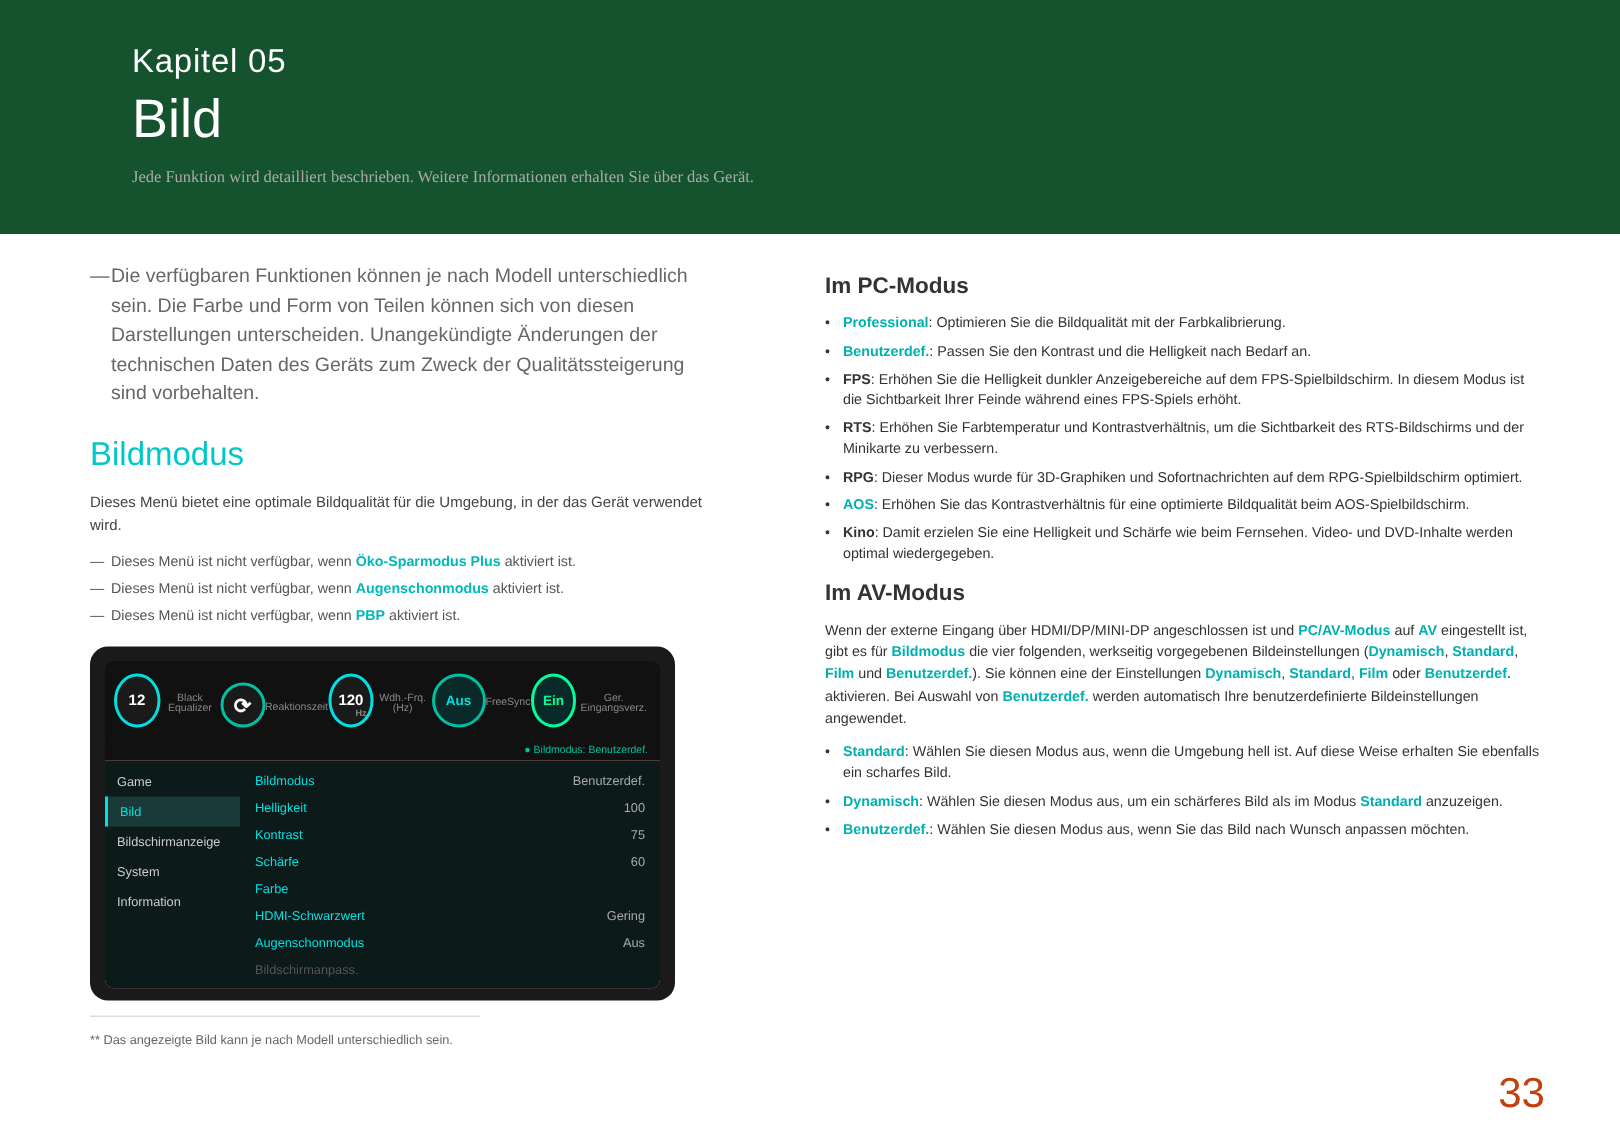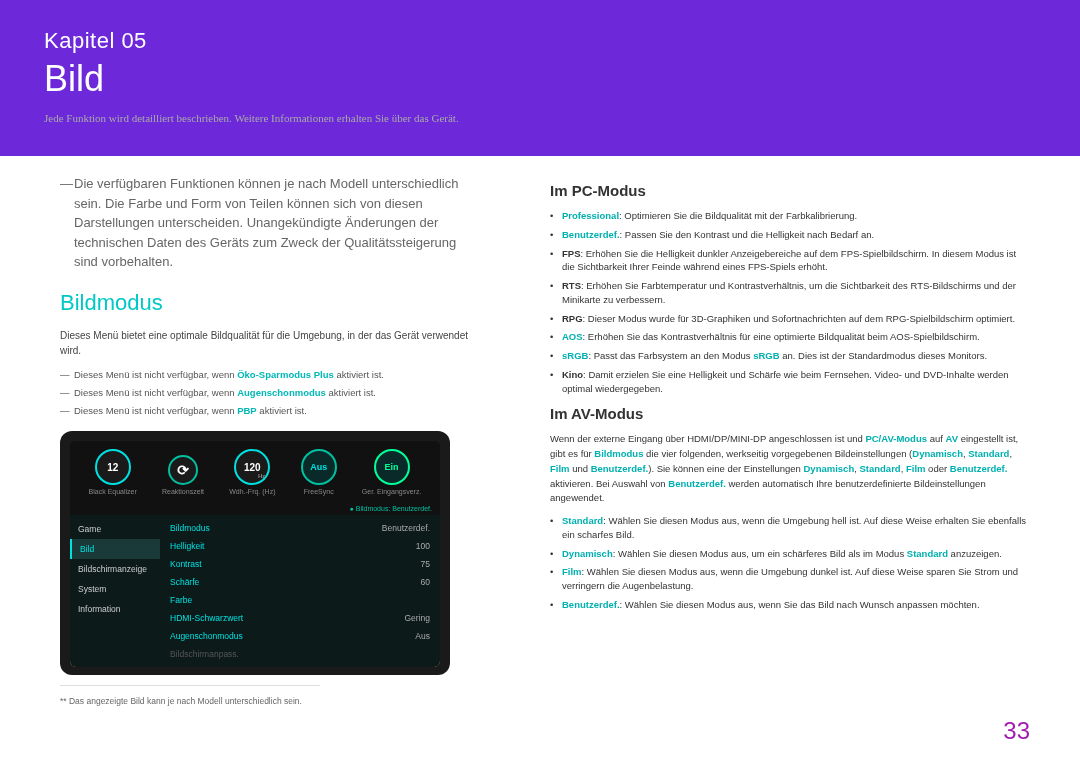--- a/index.html
+++ b/index.html
@@ -7,23 +7,23 @@
       width: 1080px;
       height: 763px;
       font-family: 'Segoe UI', Arial, sans-serif;
       background: #fff;
       overflow: hidden;
       position: relative;
     }
 
     
     .header {
-      background: #6d28d9;
+      background: #14532d;
       color: #fff;
-      padding: 28px 60px 32px 44px;
+      padding: 28px 60px 32px 88px;
       min-height: 130px;
     }
     .header-chapter {
       font-size: 22px;
       font-weight: 300;
       letter-spacing: 0.5px;
       margin-bottom: 4px;
     }
     .header-title {
       font-size: 36px;
@@ -119,21 +119,21 @@
     .gauge-row {
       display: flex;
       align-items: flex-end;
       justify-content: space-around;
       background: #111;
       padding: 8px 6px 4px 6px;
     }
 
     .gauge-item {
       display: flex;
-      flex-direction: column;
+      flex-direction: row;
       align-items: center;
       font-size: 7.5px;
     }
 
     .gauge-circle {
       width: 36px;
       height: 36px;
       border-radius: 50%;
       border: 2px solid #00e0e0;
       display: flex;
@@ -302,23 +302,23 @@
       line-height: 1.55;
       color: #333;
       margin-bottom: 8px;
     }
 
     
     .page-number {
       position: absolute;
       bottom: 18px;
       right: 50px;
-      font-size: 24px;
+      font-size: 28px;
       font-weight: 300;
-      color: #a21caf;
+      color: #c2410c;
     }
 
     
     .divider {
       border: none;
       border-top: 1px solid #ddd;
       margin: 10px 0;
       width: 260px;
     }
   </style>
@@ -457,44 +457,38 @@
       <li>
         <strong>RTS</strong>: Erhöhen Sie Farbtemperatur und Kontrastverhältnis, um die Sichtbarkeit des RTS-Bildschirms und der Minikarte zu verbessern.
       </li>
       <li>
         <strong>RPG</strong>: Dieser Modus wurde für 3D-Graphiken und Sofortnachrichten auf dem RPG-Spielbildschirm optimiert.
       </li>
       <li>
         <span class="term-cyan">AOS</span>: Erhöhen Sie das Kontrastverhältnis für eine optimierte Bildqualität beim AOS-Spielbildschirm.
       </li>
       <li>
-        <span class="term-cyan">sRGB</span>: Passt das Farbsystem an den Modus <span class="term-cyan">sRGB</span> an. Dies ist der Standardmodus dieses Monitors.
-      </li>
-      <li>
         <strong>Kino</strong>: Damit erzielen Sie eine Helligkeit und Schärfe wie beim Fernsehen. Video- und DVD-Inhalte werden optimal wiedergegeben.
       </li>
     </ul>
 
     <div class="right-section-title">Im AV-Modus</div>
 
     <div class="av-para">
       Wenn der externe Eingang über HDMI/DP/MINI-DP angeschlossen ist und <span class="term-cyan">PC/AV-Modus</span> auf <span class="term-cyan">AV</span> eingestellt ist, gibt es für <span class="term-cyan">Bildmodus</span> die vier folgenden, werkseitig vorgegebenen Bildeinstellungen (<span class="term-cyan">Dynamisch</span>, <span class="term-cyan">Standard</span>, <span class="term-cyan">Film</span> und <span class="term-cyan">Benutzerdef.</span>). Sie können eine der Einstellungen <span class="term-cyan">Dynamisch</span>, <span class="term-cyan">Standard</span>, <span class="term-cyan">Film</span> oder <span class="term-cyan">Benutzerdef.</span> aktivieren. Bei Auswahl von <span class="term-cyan">Benutzerdef.</span> werden automatisch Ihre benutzerdefinierte Bildeinstellungen angewendet.
     </div>
 
     <ul class="bullet-list">
       <li>
         <span class="term-cyan">Standard</span>: Wählen Sie diesen Modus aus, wenn die Umgebung hell ist. Auf diese Weise erhalten Sie ebenfalls ein scharfes Bild.
       </li>
       <li>
         <span class="term-cyan">Dynamisch</span>: Wählen Sie diesen Modus aus, um ein schärferes Bild als im Modus <span class="term-cyan">Standard</span> anzuzeigen.
       </li>
       <li>
-        <span class="term-cyan">Film</span>: Wählen Sie diesen Modus aus, wenn die Umgebung dunkel ist. Auf diese Weise sparen Sie Strom und verringern die Augenbelastung.
-      </li>
-      <li>
         <span class="term-cyan">Benutzerdef.</span>: Wählen Sie diesen Modus aus, wenn Sie das Bild nach Wunsch anpassen möchten.
       </li>
     </ul>
 
   </div>
 
 </div>
 
 <div class="page-number">33</div>
 

